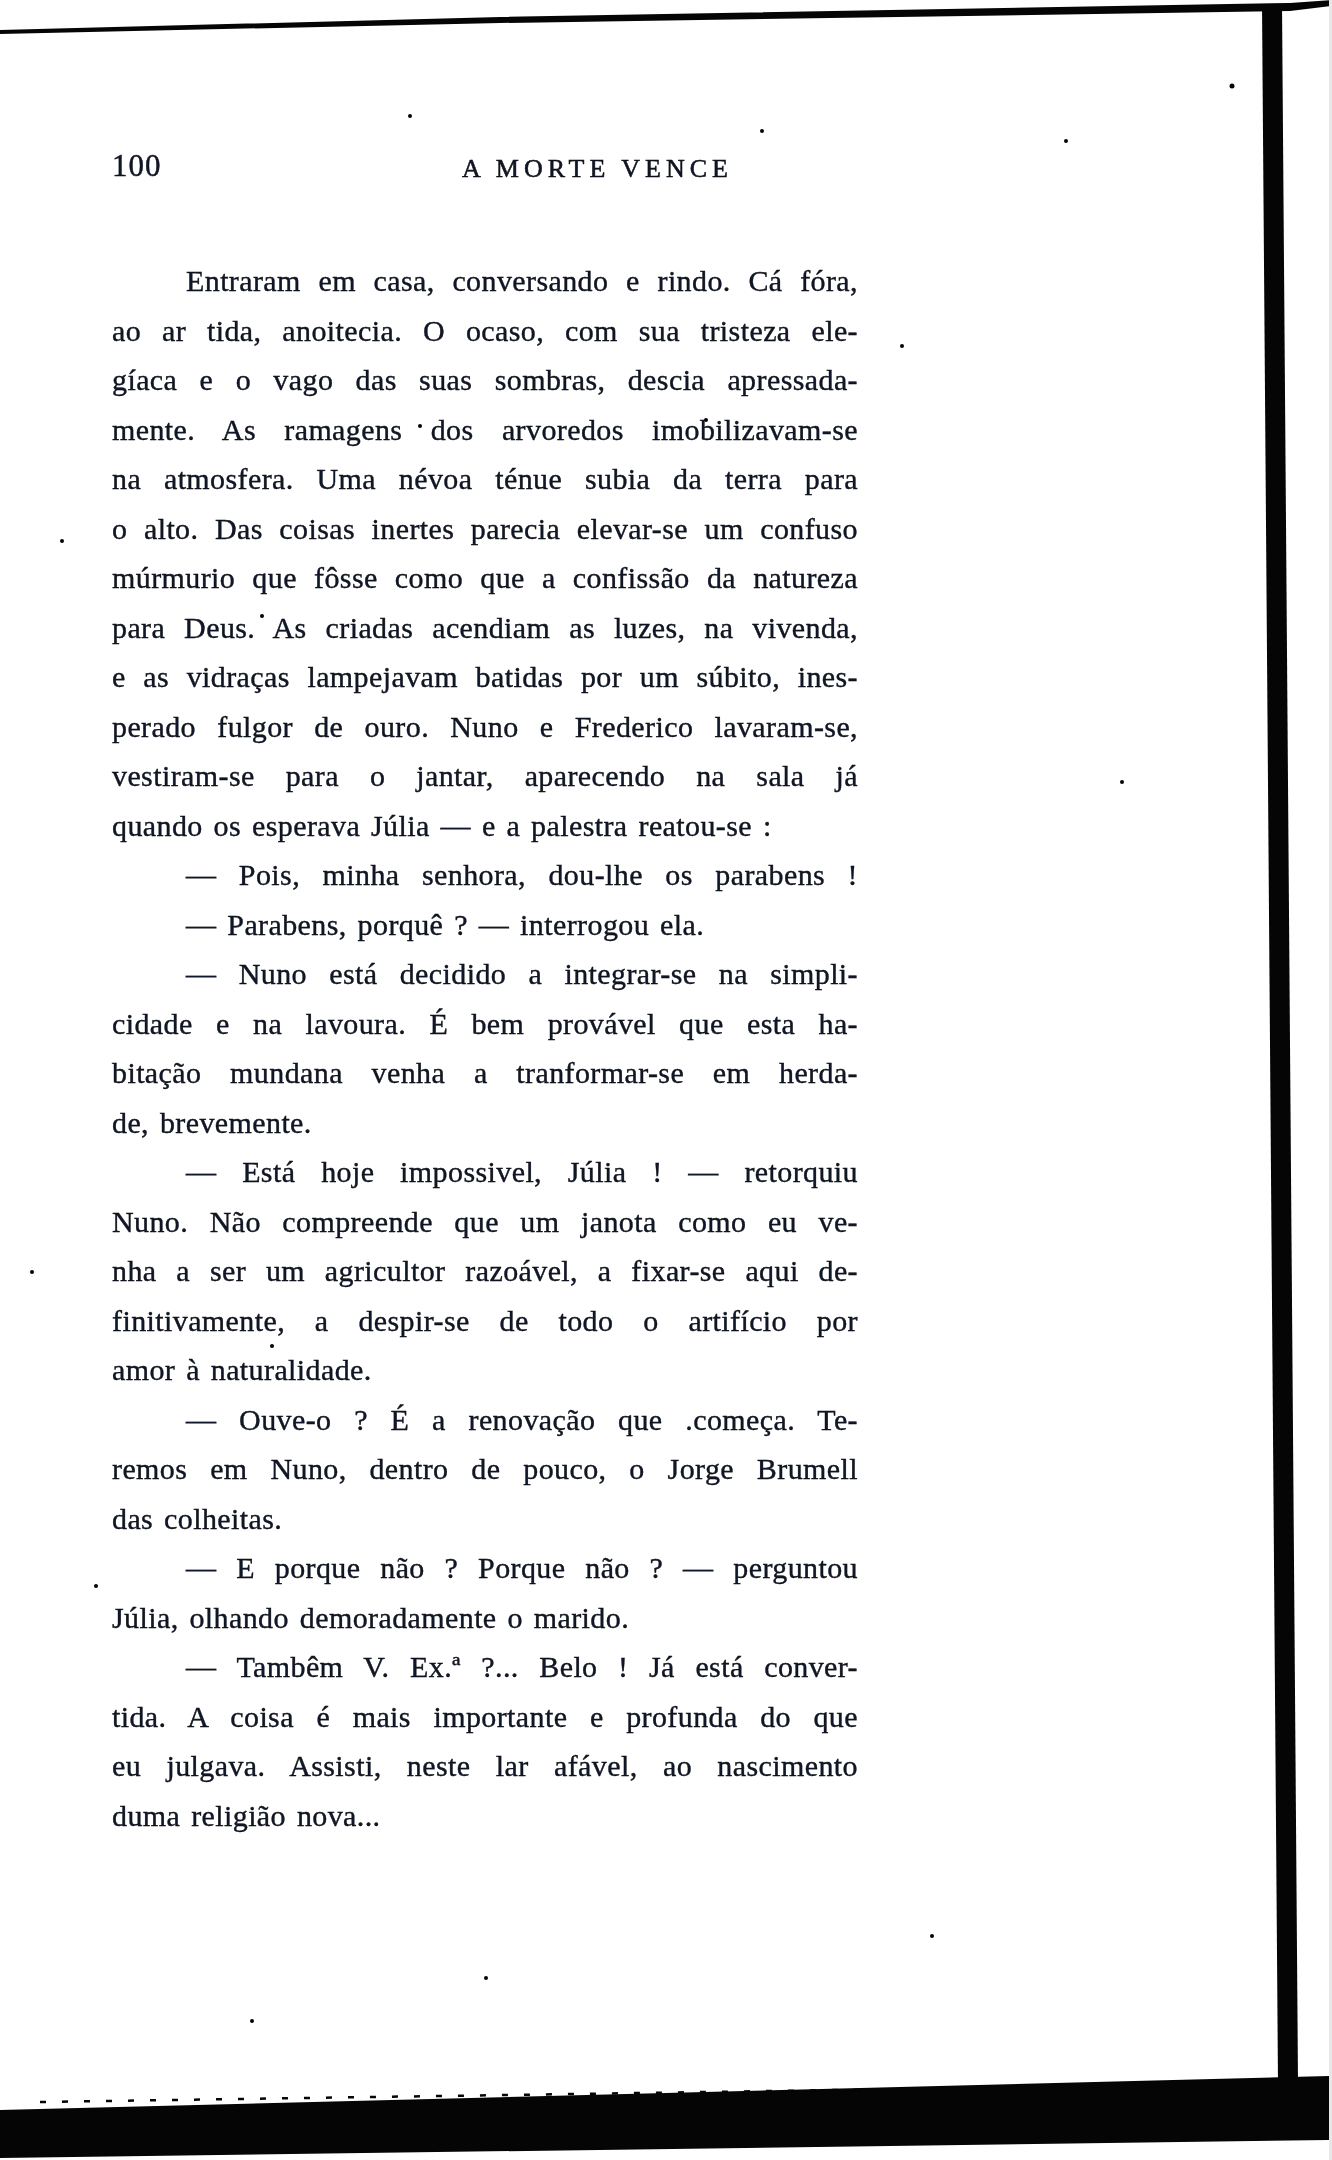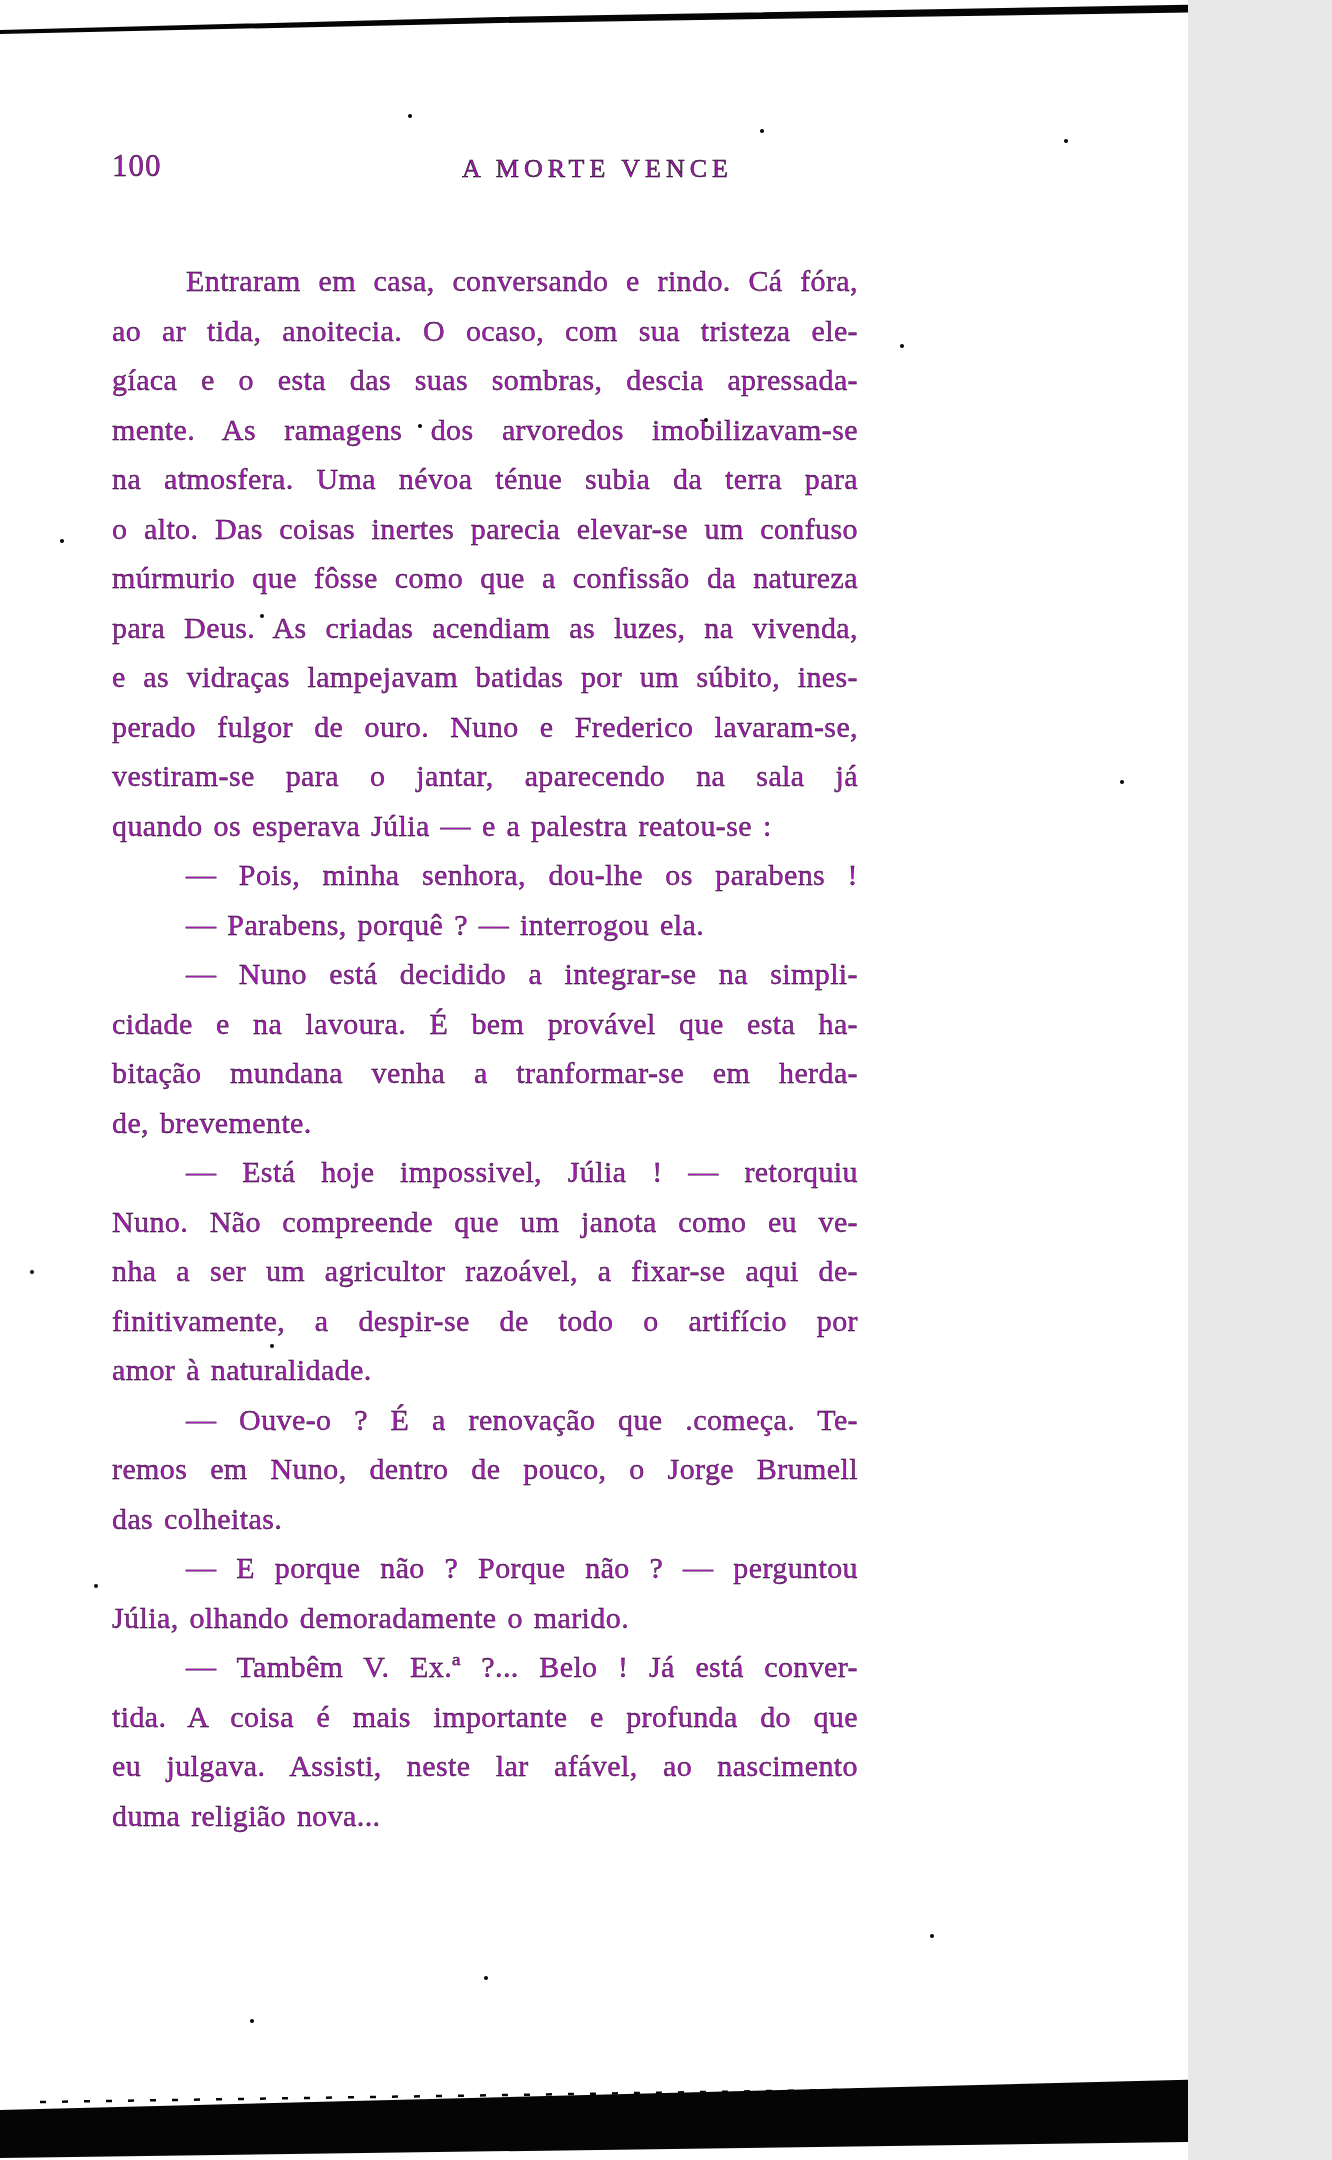--- a/index.html
+++ b/index.html
@@ -1,22 +1,22 @@
 <!DOCTYPE html>
 <html><head>
 <meta charset="utf-8">
 <style>
   html,body{margin:0;padding:0;background:#e8e8e8;}
   .page{
     position:relative;
-    width:1188px;height:2160px;
+    width:1329px;height:2160px;
     background:#ffffff;
     overflow:hidden;
     font-family:"Liberation Serif","DejaVu Serif",serif;
-    color:#a21caf;
+    color:#0f172a;
   }
   .scan-artifacts{
     position:absolute;left:0;top:0;width:1332px;height:2160px;
     pointer-events:none;
   }
   .page-number{
     position:absolute;left:112px;top:148px;
     font-size:31px;letter-spacing:1px;
     -webkit-text-stroke:0.4px #050505;
   }
@@ -71,21 +71,21 @@
     </g>
   </svg>
 
   <div class="page-number">100</div>
 
   <div class="running-title">A MORTE VENCE</div>
 
   <div class="body-text">
       <div class="line indent just">Entraram em casa, conversando e rindo. Cá fóra,</div>
       <div class="line just">ao ar tida, anoitecia. O ocaso, com sua tristeza ele-</div>
-      <div class="line just">gíaca e o esta das suas sombras, descia apressada-</div>
+      <div class="line just">gíaca e o vago das suas sombras, descia apressada-</div>
       <div class="line just">mente. As ramagens dos arvoredos imobilizavam-se</div>
       <div class="line just">na atmosfera. Uma névoa ténue subia da terra para</div>
       <div class="line just">o alto. Das coisas inertes parecia elevar-se um confuso</div>
       <div class="line just">múrmurio que fôsse como que a confissão da natureza</div>
       <div class="line just">para Deus. As criadas acendiam as luzes, na vivenda,</div>
       <div class="line just">e as vidraças lampejavam batidas por um súbito, ines-</div>
       <div class="line just">perado fulgor de ouro. Nuno e Frederico lavaram-se,</div>
       <div class="line just">vestiram-se para o jantar, aparecendo na sala já</div>
       <div class="line">quando os esperava Júlia — e a palestra reatou-se :</div>
       <div class="line indent just">— Pois, minha senhora, dou-lhe os parabens !</div>

